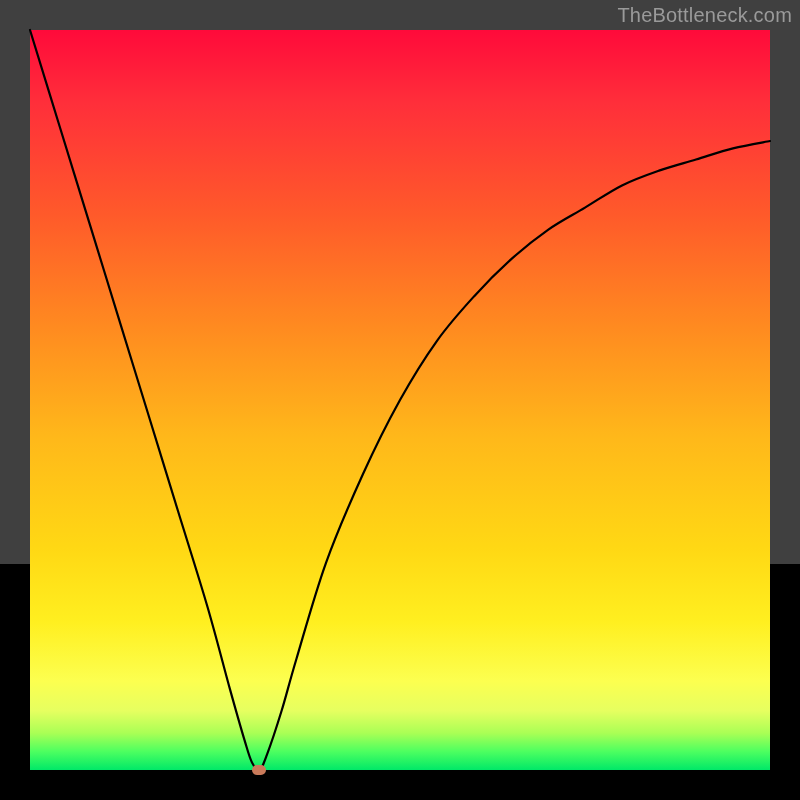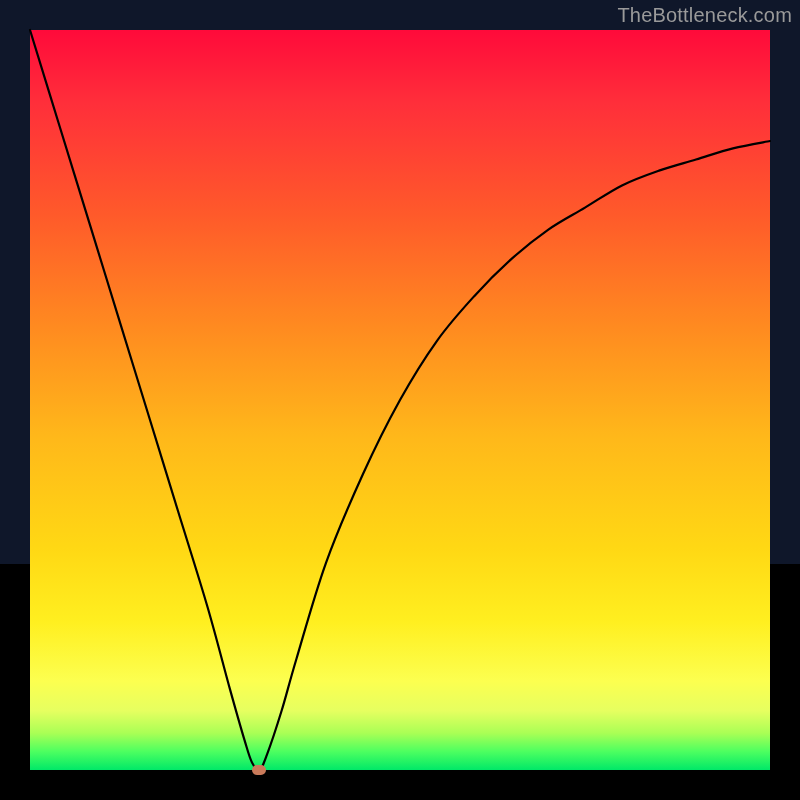--- a/index.html
+++ b/index.html
@@ -8,21 +8,21 @@
     width: 800px;
     height: 800px;
     background: #000;
     overflow: hidden;
     font-family: Arial, Helvetica, sans-serif;
   }
   .frame {
     position: relative;
     width: 800px;
     height: 564px;
-    background: #0f172a;
+    background: #404040;
   }
   .plot-area {
     position: absolute;
     left: 30px;
     top: 30px;
     width: 740px;
     height: 740px;
     
     background: linear-gradient(
       to bottom,

